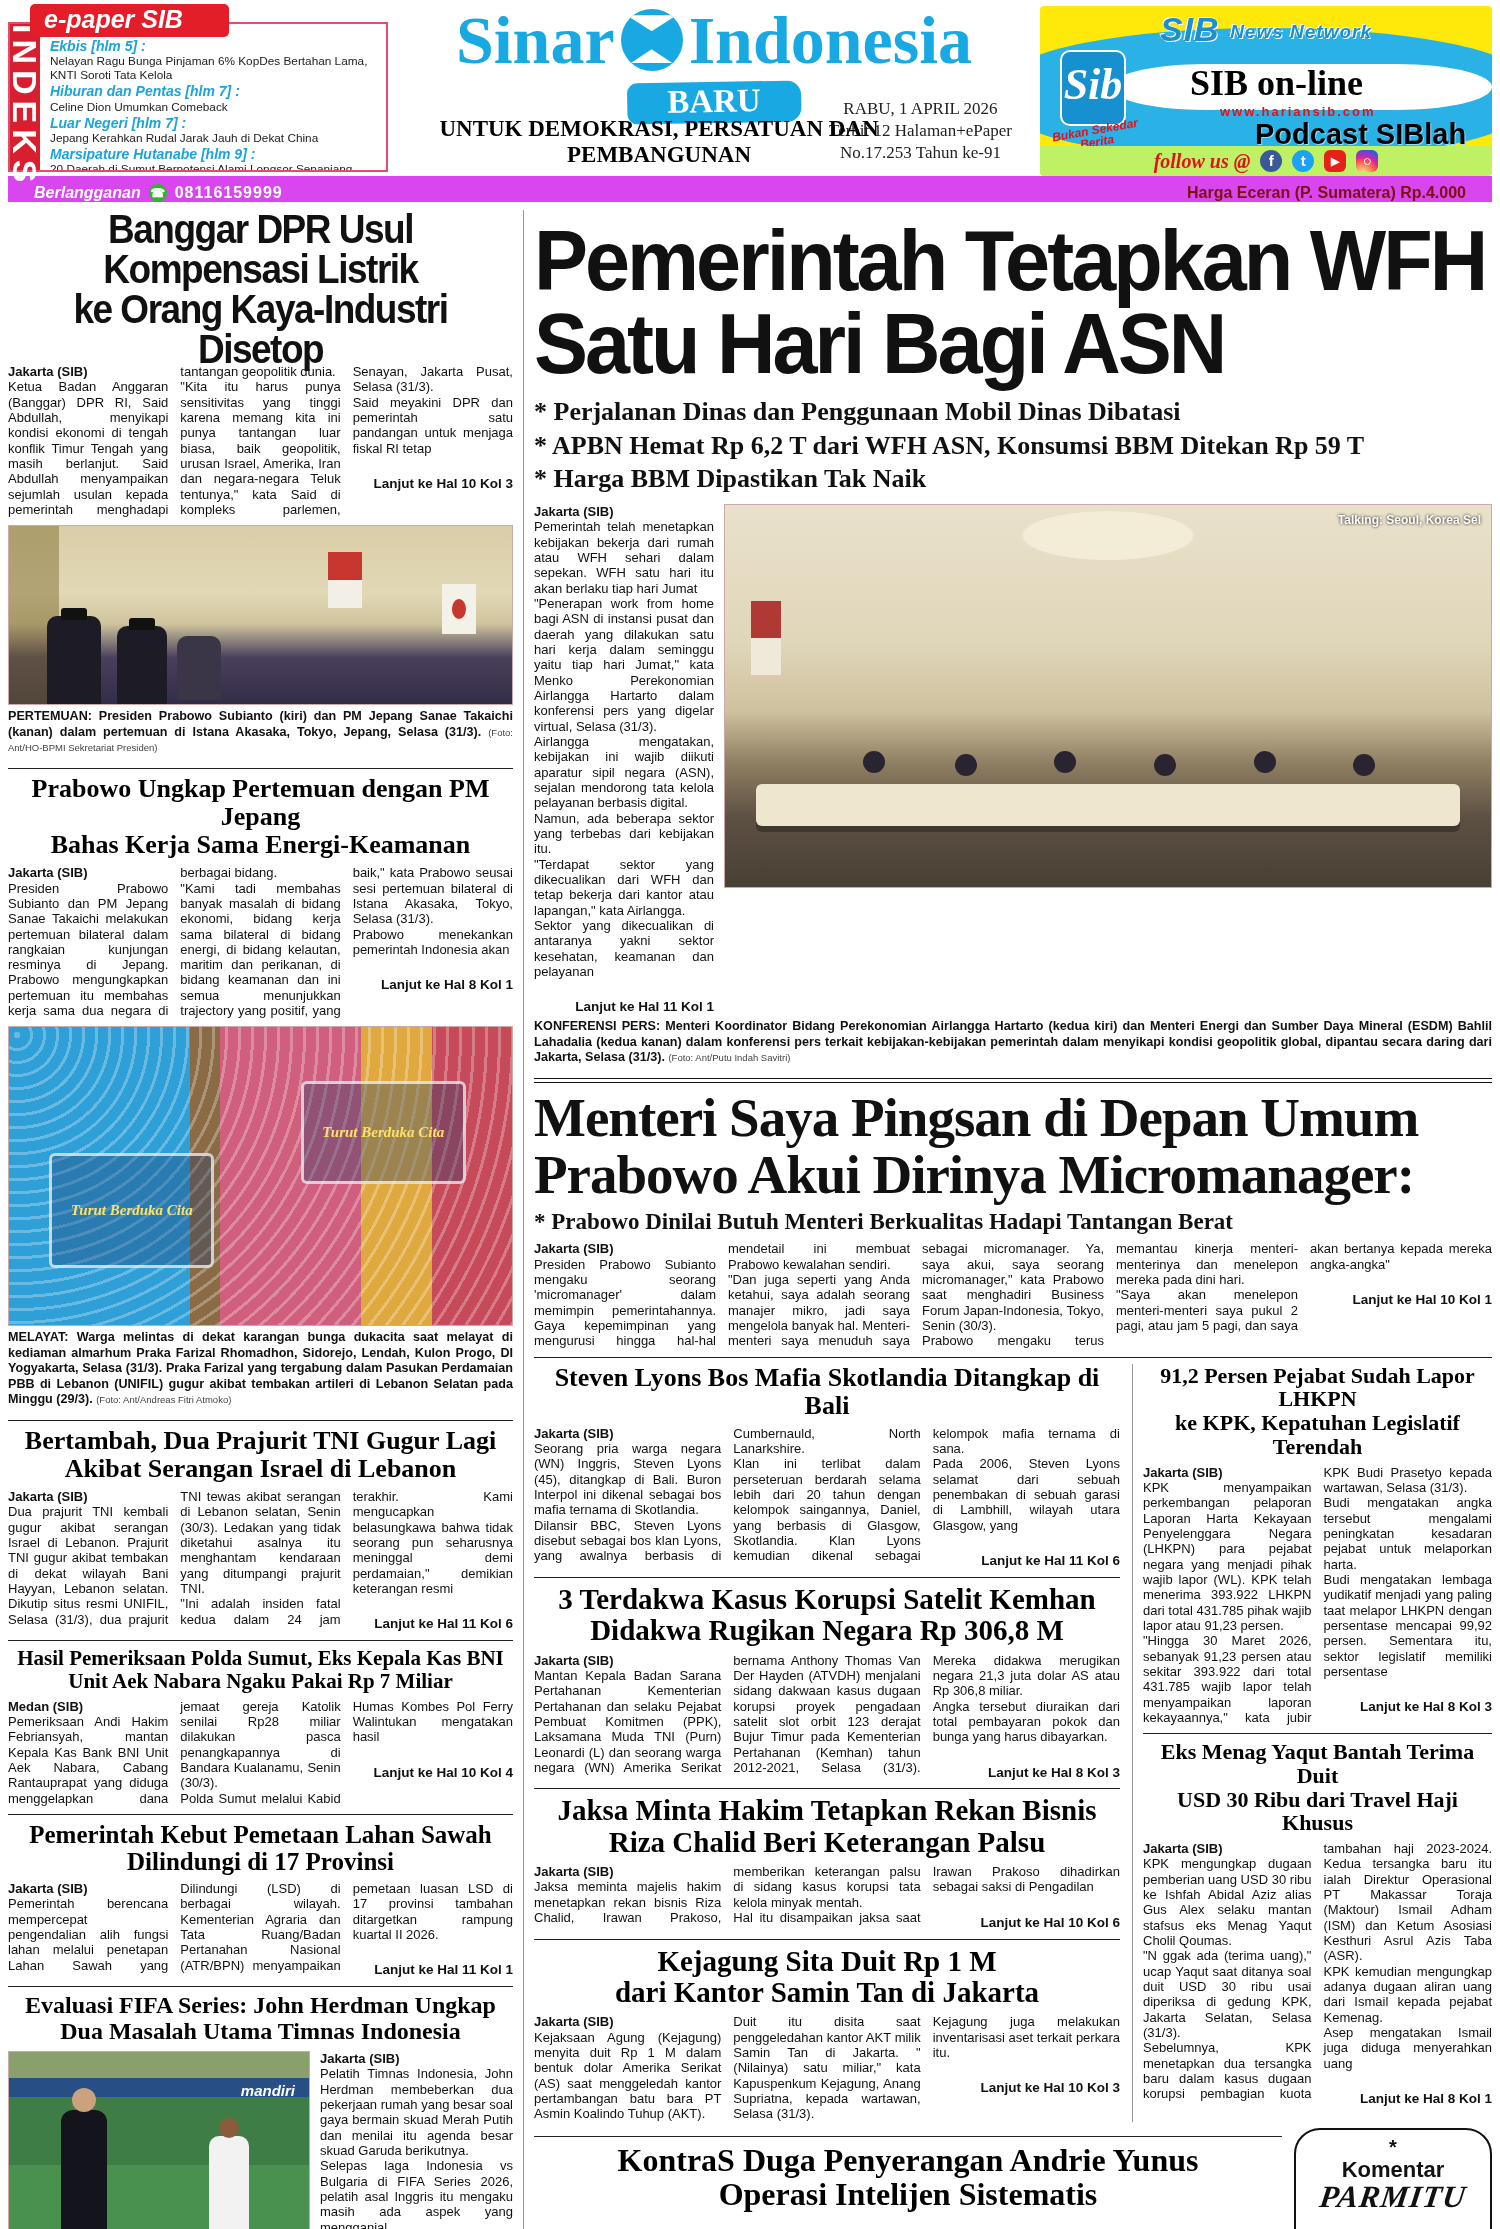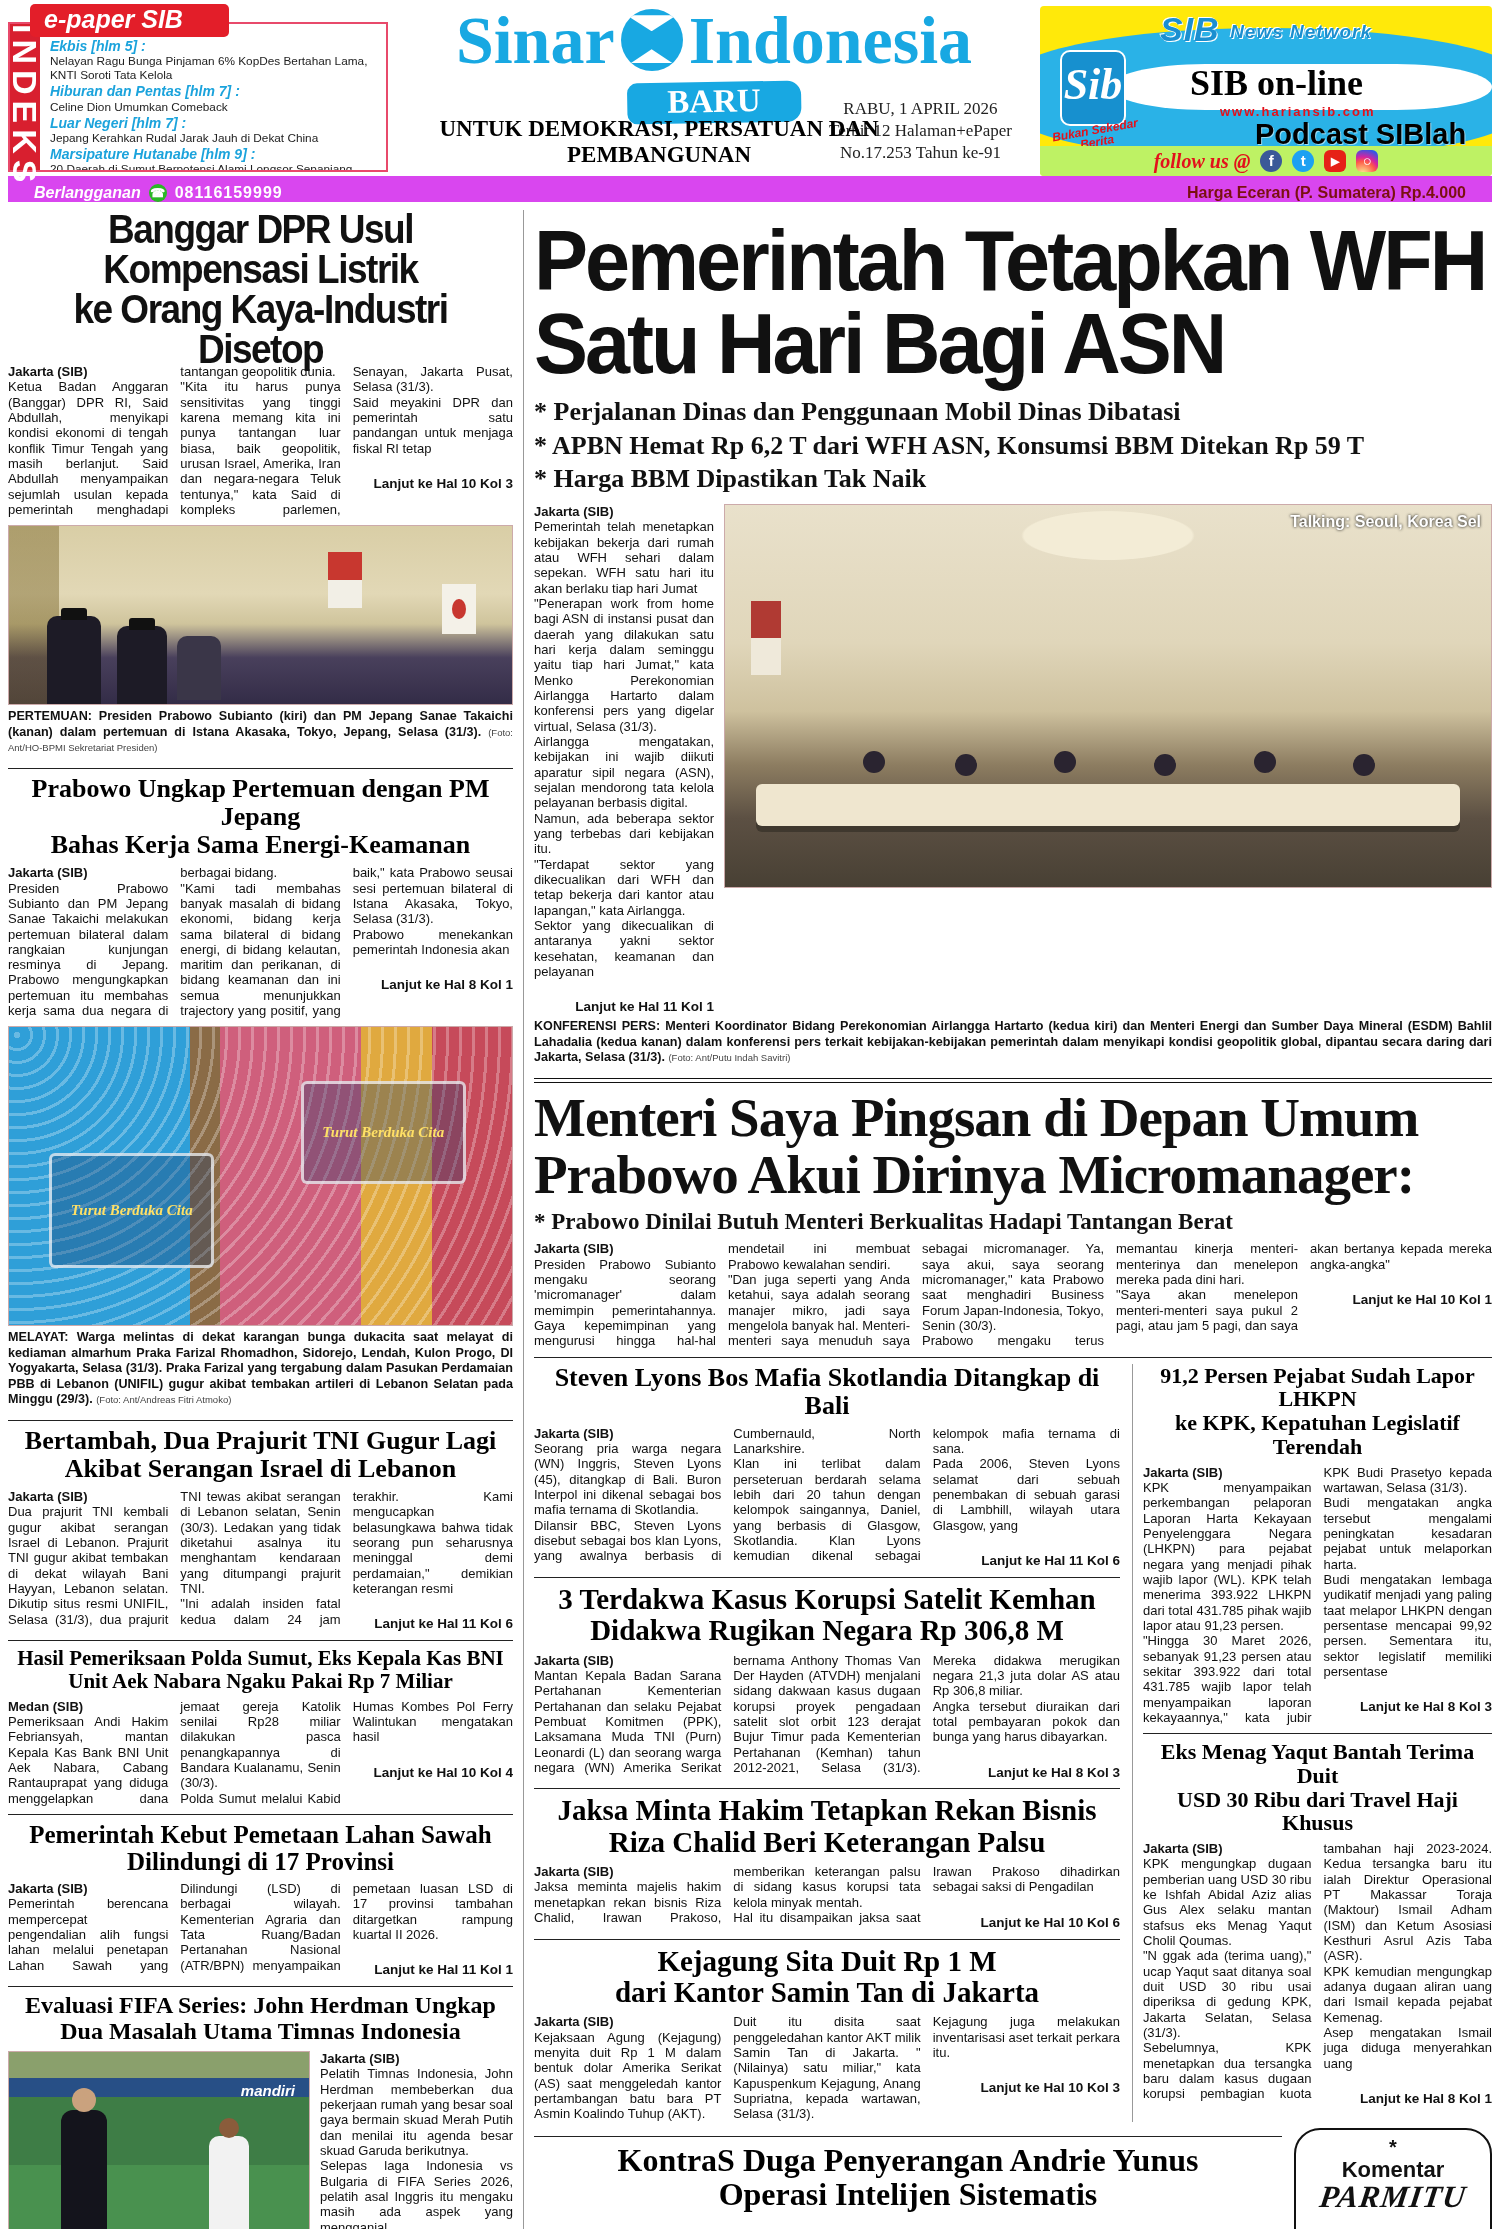--- a/index.html
+++ b/index.html
@@ -86,21 +86,21 @@
       linear-gradient(180deg,#d9cea6 0%,#e2d8b6 38%,#cfc49c 55%,#49405c 74%,#332c47 100%);}
   .fig{position:absolute;border-radius:10px 10px 0 0;}
   .peci{position:absolute;width:26px;height:12px;background:#111;border-radius:3px 3px 0 0;}
   .man{background:#1d1b26;}
   .flag-id{position:absolute;width:34px;height:56px;background:linear-gradient(180deg,#c8372f 0 50%,#f2efe6 50%);}
   .flag-jp{position:absolute;width:34px;height:50px;background:#f4f1e8;}
   .flag-jp::after{content:"";position:absolute;inset:30% 30%;background:#c8372f;border-radius:50%;}
   .ph-conf{height:382px;flex:1;background:
       radial-gradient(ellipse 140px 40px at 50% 8%,#f3ecd6 0 60%,transparent 62%),
       linear-gradient(180deg,#e9e1cb 0%,#e0d6ba 36%,#cec19e 54%,#8d7d61 68%,#5c5043 82%,#484034 100%);}
-  .conf-label{position:absolute;top:8px;right:10px;color:#fff;font-size:16px;font-weight:bold;text-shadow:0 0 3px #000;}
+  .conf-label{position:absolute;top:8px;right:10px;color:#fff;font-size:12px;font-weight:bold;text-shadow:0 0 3px #000;}
   .conf-flag{position:absolute;left:26px;top:96px;width:30px;height:74px;background:linear-gradient(180deg,#b03a33 0 50%,#efe9da 50%);}
   .conf-table{position:absolute;left:4%;right:4%;bottom:16%;height:11%;background:#efe6cf;border-radius:6px;box-shadow:0 6px 0 #3f382e;}
   .head{position:absolute;width:22px;height:22px;border-radius:50%;background:#2a2430;}
   .ph-flowers{height:298px;margin-top:8px;background:
       repeating-radial-gradient(circle at 8px 8px,rgba(255,255,255,.28) 0 3px,transparent 3px 13px),
       linear-gradient(90deg,#2f9fd8 0 36%,#8a6b46 36% 42%,#cf5f7c 42% 70%,#e0a93f 70% 84%,#c64a5a 84% 100%);}
   .board{position:absolute;border:3px solid rgba(255,255,255,.7);border-radius:6px;color:#ffe066;
       font-family:"Liberation Serif",serif;font-style:italic;font-weight:bold;text-align:center;
       display:flex;align-items:center;justify-content:center;padding:4px;font-size:15px;background:rgba(30,60,110,.35);}
   .ph-fifa{width:300px;height:188px;flex:none;background:

